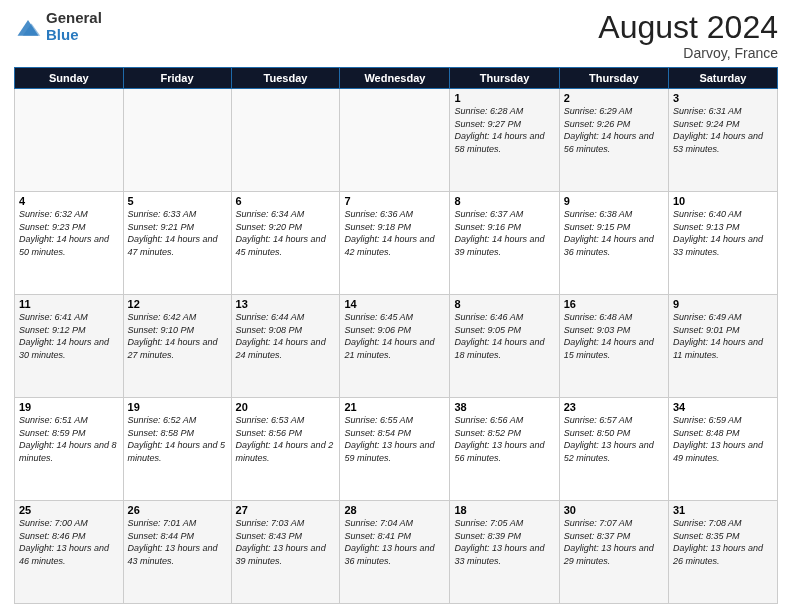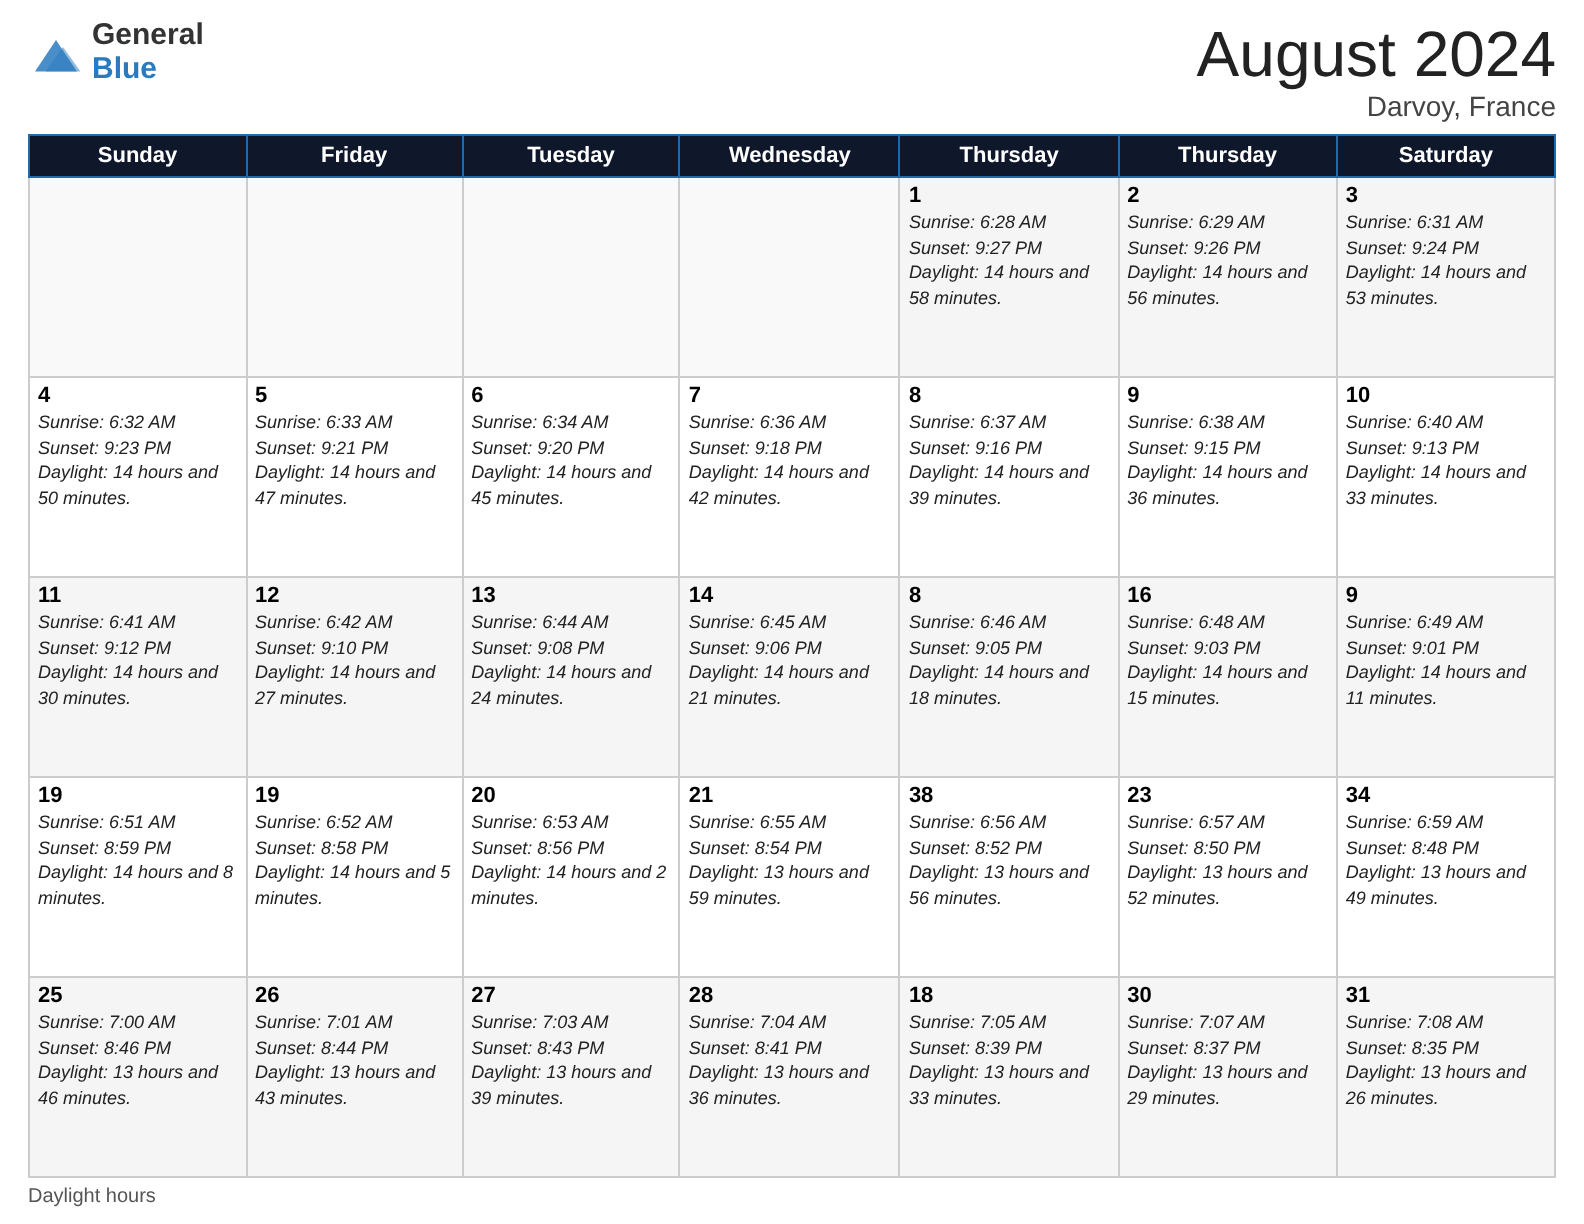--- a/index.html
+++ b/index.html
@@ -278,14 +278,13 @@
             <div class="day-info">Sunrise: 7:07 AM<br>Sunset: 8:37 PM<br>Daylight: 13 hours and 29 minutes.</div>
           </td>
           <td>
             <span class="day-num">31</span>
             <div class="day-info">Sunrise: 7:08 AM<br>Sunset: 8:35 PM<br>Daylight: 13 hours and 26 minutes.</div>
           </td>
         </tr>
       </tbody>
   </table>
 
-  <div class="footer-note">Daylight hours</div>
 </div>
 
 </body></html>

